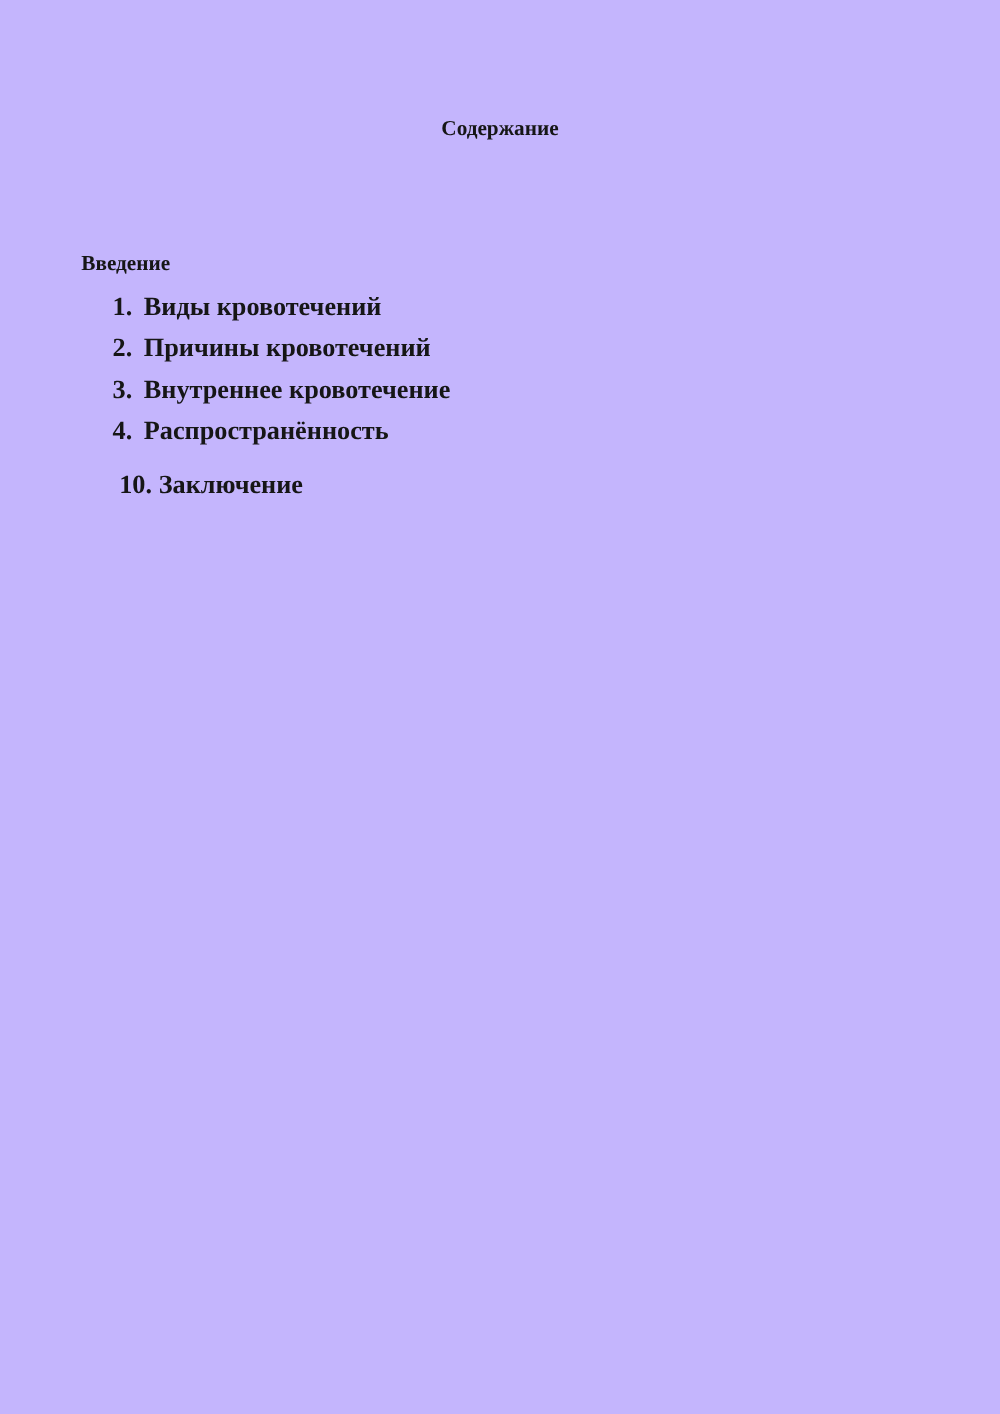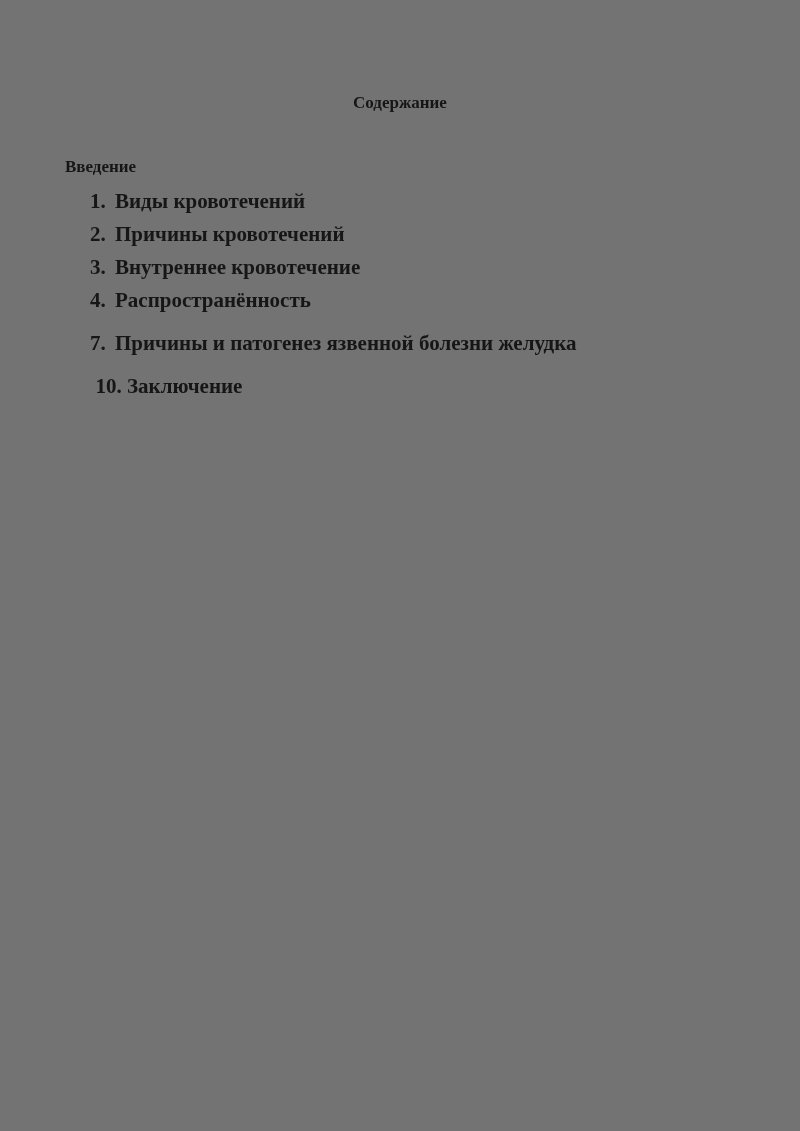--- a/index.html
+++ b/index.html
@@ -10,34 +10,34 @@
     width: 800px;
     height: 1131px;
     background: #ffffff;
     font-family: "Liberation Serif", serif;
     color: #161616;
     overflow: hidden;
   }
   .page {
     width: 800px;
     height: 1131px;
-    background: #737373;
+    background: #c4b5fd;
     box-sizing: border-box;
     padding: 0 65px;
   }
   .doc-title {
     margin: 0;
     padding-top: 92px;
     text-align: center;
     font-size: 17px;
     line-height: 22px;
     font-weight: bold;
   }
   .intro {
-    margin-top: 42px;
+    margin-top: 86px;
     font-size: 17px;
     line-height: 22px;
     font-weight: bold;
   }
   .toc-list {
     margin: 0;
     padding: 0 0 0 25px; 
     list-style: none;
   }
   .toc-item {
@@ -92,23 +92,20 @@
     <li class="toc-item">
       <span class="num">3.</span><span class="item-label">Внутреннее кровотечение</span>
     </li>
 
     <li class="toc-item">
       <span class="num">4.</span><span class="item-label">Распространённость</span>
     </li>
 
 
 
-    <li class="toc-item spaced">
-      <span class="num">7.</span><span class="item-label">Причины и патогенез язвенной болезни желудка</span>
-    </li>
 
     <li class="toc-item spaced">
       <span class="num w-wide">10.</span><span class="item-label">Заключение</span>
     </li>
 
 
   </ol>
 </div>
 
 </body></html>

